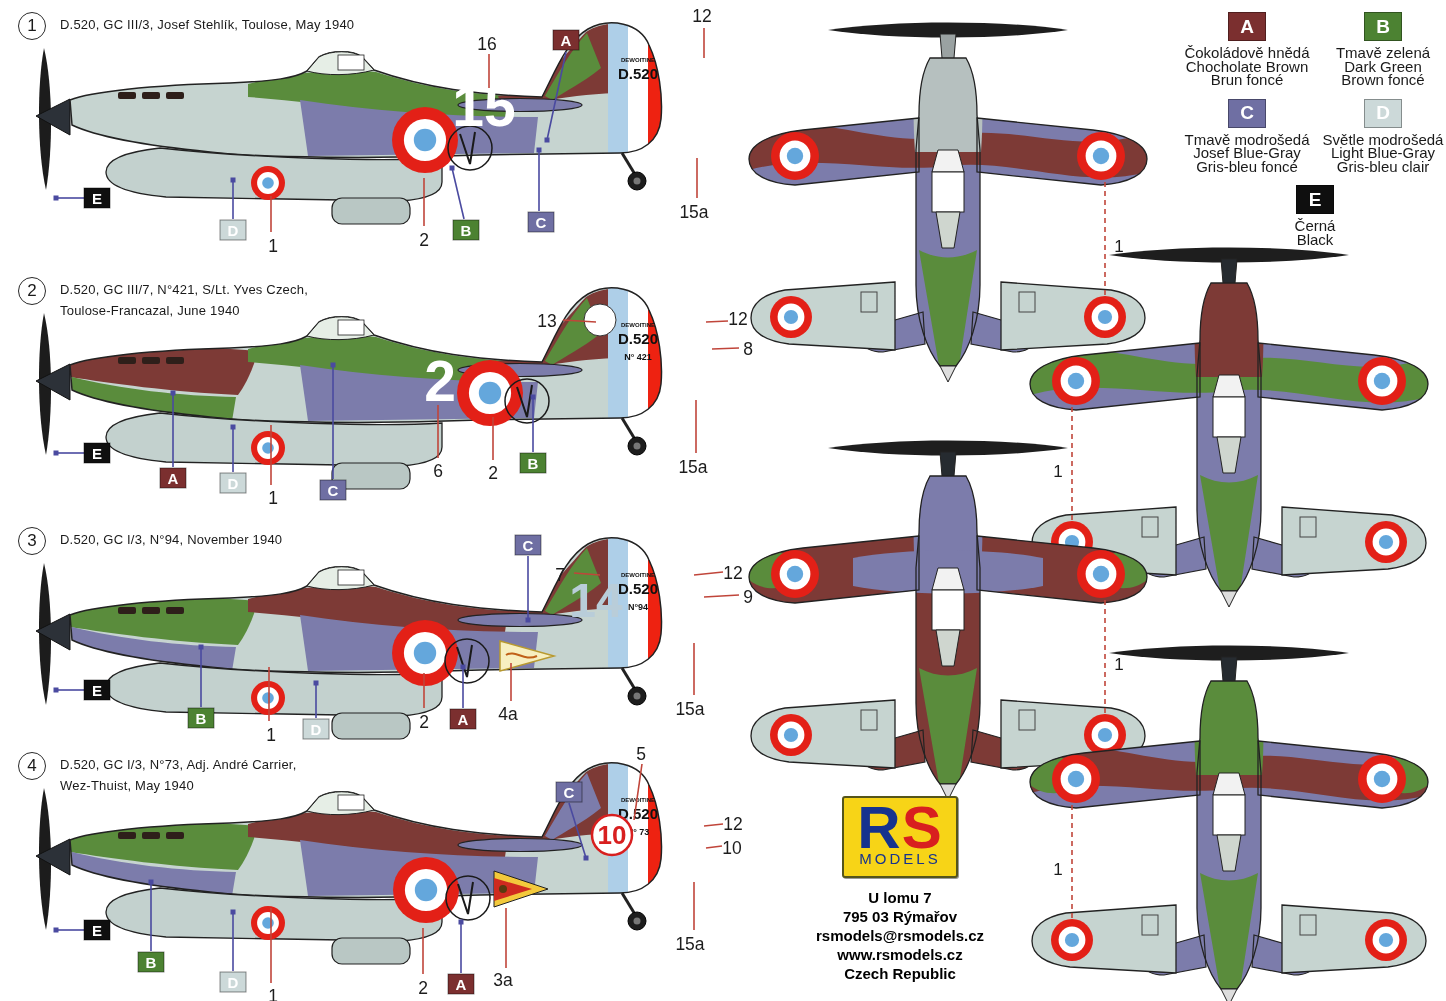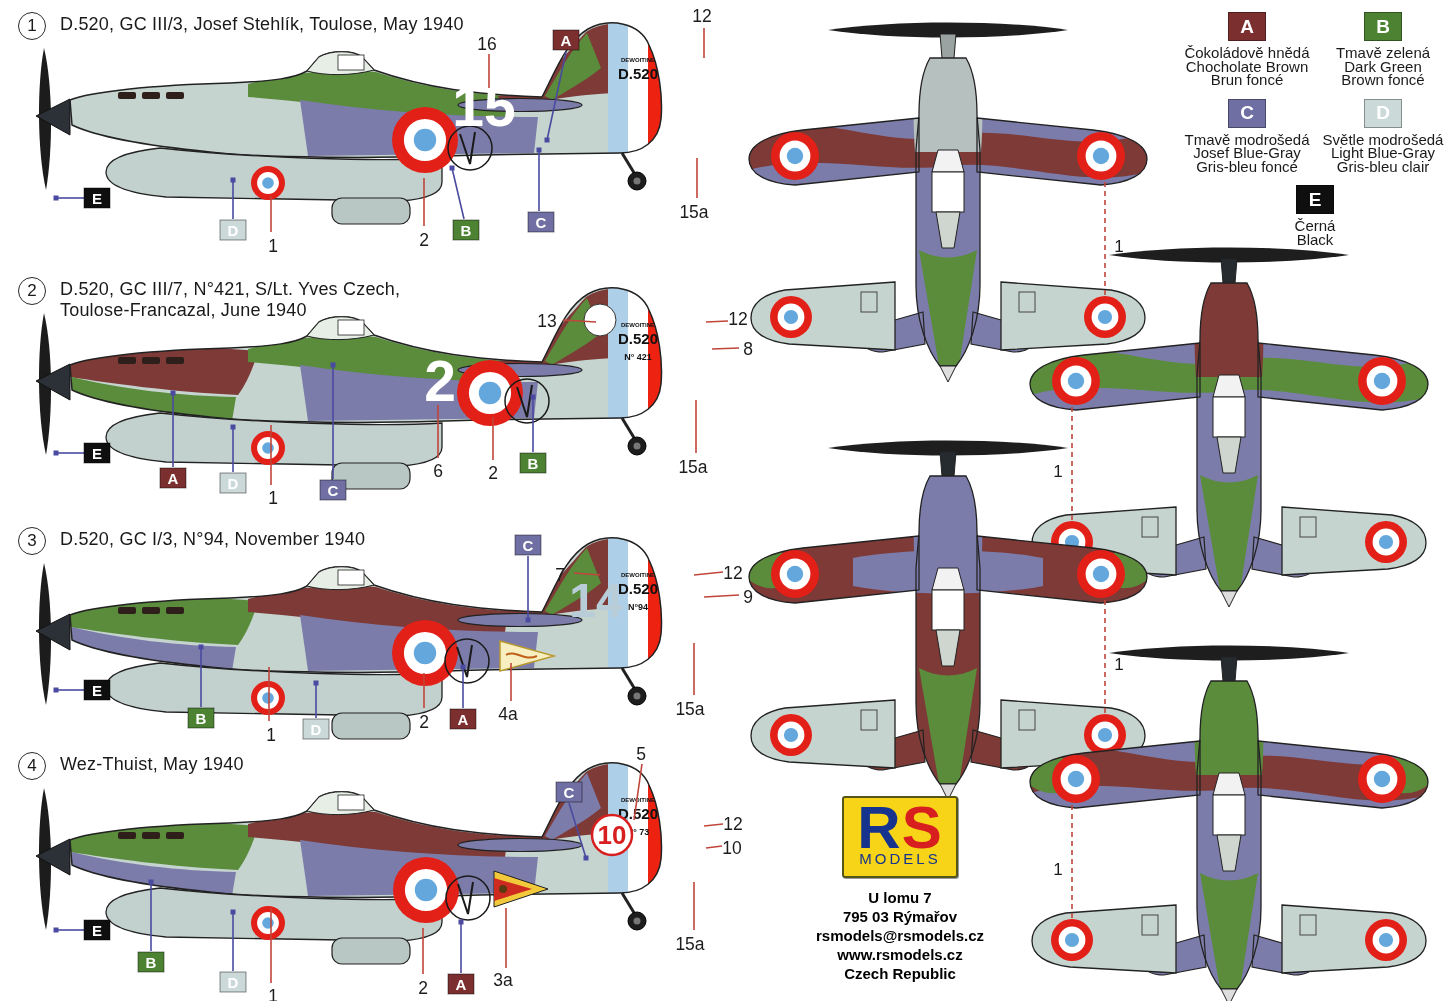--- a/index.html
+++ b/index.html
@@ -3,21 +3,21 @@
 <meta charset="utf-8">
 <style>
   html,body{margin:0;padding:0;background:#ffffff;}
   body{font-family:"Liberation Sans", sans-serif;color:#1a1a1a;}
   .sheet{position:relative;width:1446px;height:1001px;background:#fff;overflow:hidden;}
   .pr{position:absolute;left:0;width:760px;}
   .pr svg.art{position:absolute;left:0;top:0;overflow:visible;}
   .ptitle{position:absolute;left:18px;top:12px;display:flex;align-items:flex-start;gap:14px;z-index:5;}
   .pnum{width:26px;height:26px;border:1.8px solid #2a2a2a;border-radius:50%;display:flex;align-items:center;justify-content:center;
         font-size:17px;font-weight:500;flex:0 0 auto;background:#fff;}
-  .ptl{display:flex;flex-direction:column;font-size:18px;line-height:21px;letter-spacing:.2px;padding-top:2px;}
+  .ptl{display:flex;flex-direction:column;font-size:13px;line-height:21px;letter-spacing:.2px;padding-top:2px;}
   .legend{position:absolute;left:1184px;top:12px;width:262px;display:flex;flex-wrap:wrap;justify-content:space-between;z-index:6;}
   .lgi{width:126px;display:flex;flex-direction:column;align-items:center;margin-bottom:12px;}
   .lgi-E{margin-left:auto;margin-right:auto;flex-basis:100%;}
   .chip{width:36px;height:27px;display:flex;align-items:center;justify-content:center;color:#fff;font-weight:800;font-size:19px;
         border:1px solid rgba(0,0,0,.35);margin-bottom:5px;}
   .ll{font-size:15px;line-height:13.5px;text-align:center;}
   .brand{position:absolute;left:784px;top:796px;width:232px;z-index:6;}
   .logo{width:112px;height:78px;margin:0 auto;background:#f7d417;border:2px solid #55551a;border-radius:3px;
         display:flex;flex-direction:column;align-items:center;justify-content:center;box-shadow:1px 1px 0 #999;}
   .logo-rs{font-size:60px;font-weight:700;line-height:40px;letter-spacing:1px;}
@@ -360,20 +360,21 @@
             </g>
             <path d="M511,148 L511,186" stroke="#c0453a" stroke-width="1.6" fill="none"></path>
             <text x="508" y="205" text-anchor="middle" font-size="17.5" fill="#1c1c1c">4a</text>
           </g>
         </svg>
       </section>
       <section class="pr" style="top: 740px; height: 261px;">
         <div class="ptitle">
           <span class="pnum">4</span>
           <span class="ptl">
+            <span class="tl">D.520, GC I/3, N°73, Adj. André Carrier,</span>
             <span class="tl">Wez-Thuist, May 1940</span>
           </span>
         </div>
         <svg class="art" width="760" height="261" viewBox="0 0 760 261">
           <defs>
             <clipPath id="fc3">
               <path d="M70,100 C90,92 150,85 230,83 C275,81 295,78 307,71 L319,57 C331,50 353,50 362,57 L374,70 C425,88 478,95 542,97 C556,70 566,42 588,29 C610,17 640,23 649,45 C659,66 663,96 661,119 C659,141 642,153 620,153 L480,155 C380,159 260,158 210,152 C140,145 95,136 72,125 Z"></path>
             </clipPath>
           </defs>
           <path d="M44,48 C37,85 37,150 46,190 C53,150 53,85 44,48 Z" fill="#1c1c1c"></path>

